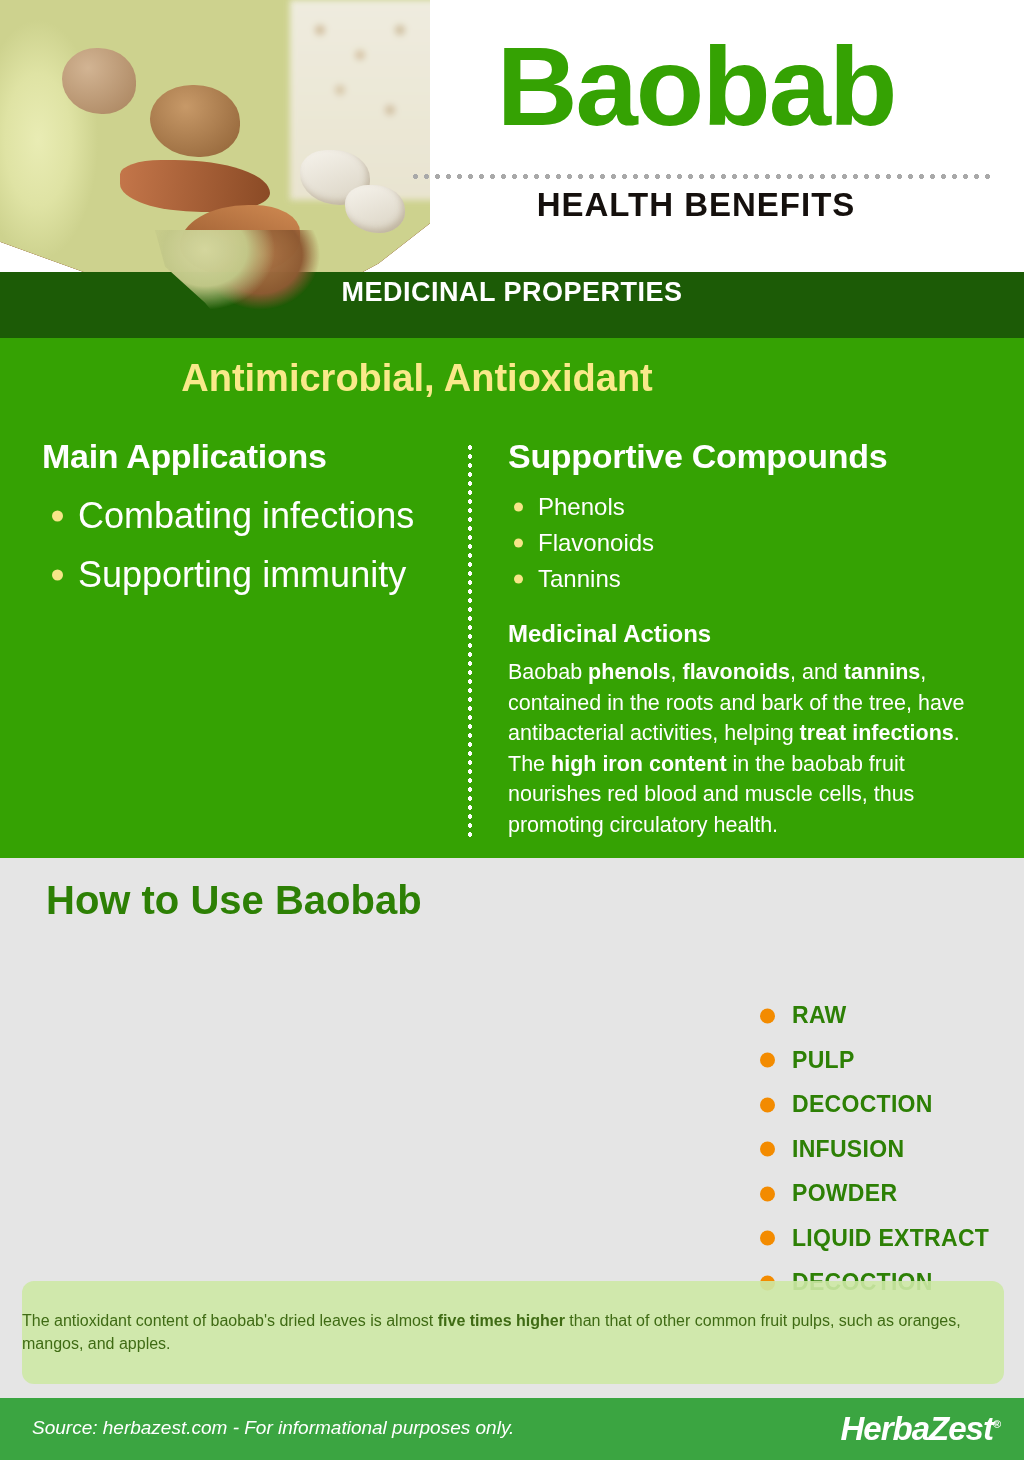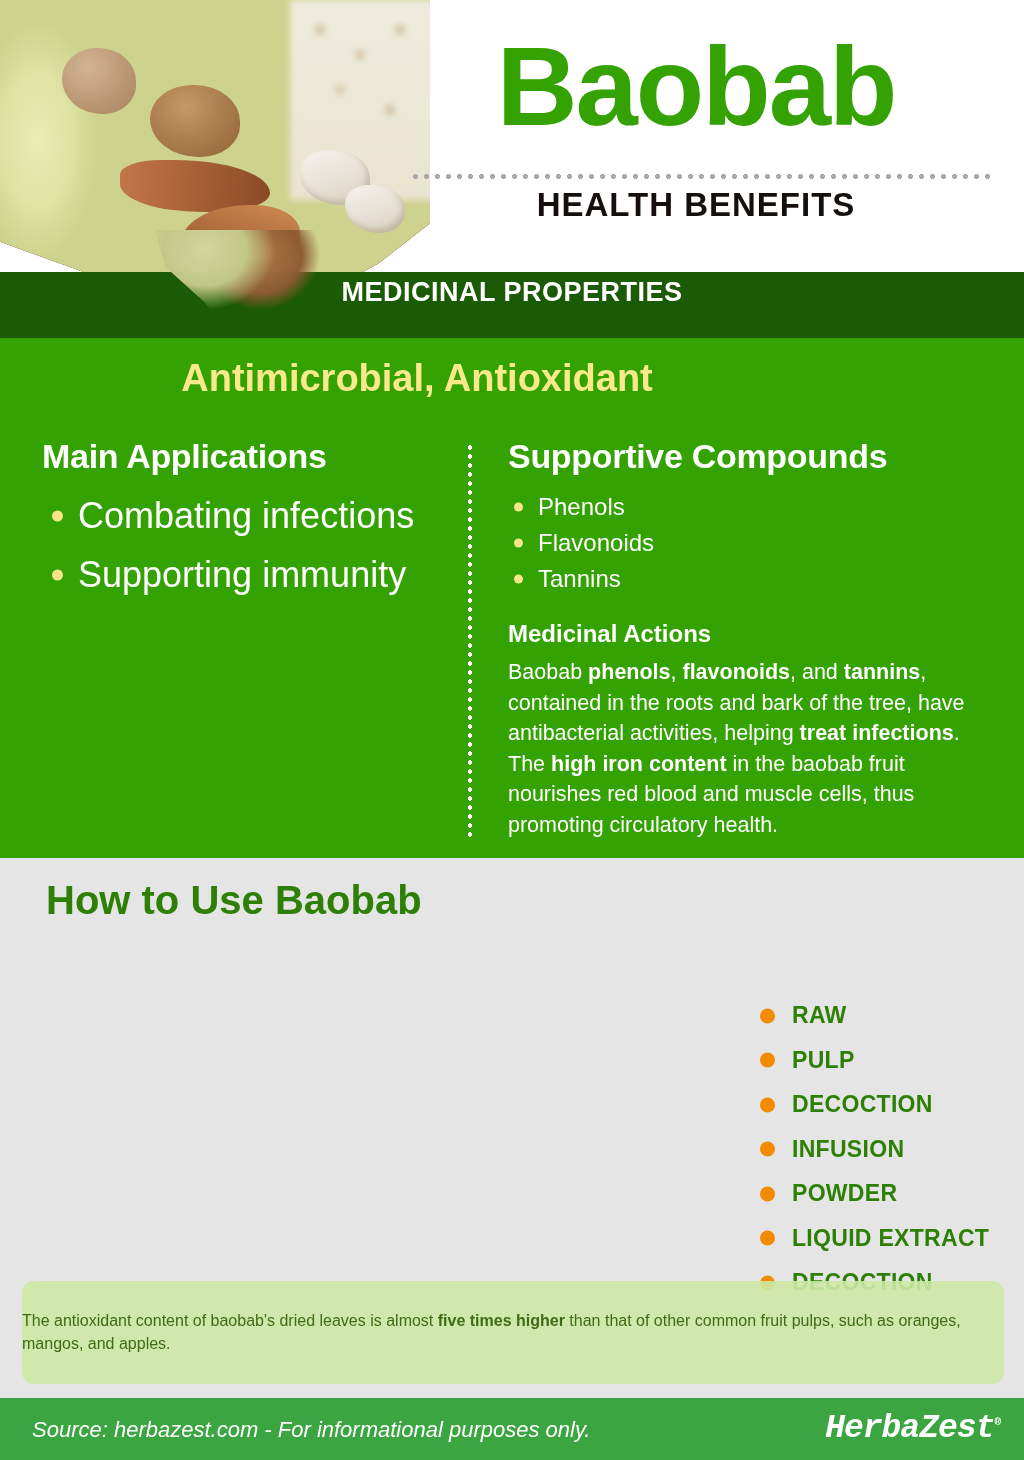--- a/index.html
+++ b/index.html
@@ -140,25 +140,25 @@
   .dyk-text {
     flex:1; font-size:16px; line-height:1.38; color:#3f6b14; padding-right:17px;
   }
   .dyk-text b { font-weight:bold; }
 
   
   .footer {
     position:absolute; left:0; top:1398px; width:1024px; height:62px; background:#3ba541; z-index:8;
   }
   .footer-src {
-    position:absolute; left:32px; top:1417px; font-size:22px; font-style:italic; color:#ffffff; z-index:9;
+    position:absolute; left:32px; top:1417px; font-size:19px; font-style:italic; color:#ffffff; z-index:9;
   }
   .footer-logo {
     position:absolute; right:24px; top:1410px; font-size:33px; font-style:italic;
-    font-weight:bold; color:#ffffff; letter-spacing:-1px; z-index:9; font-family:Liberation Mono, monospace;text-align:right;
+    font-weight:bold; color:#ffffff; letter-spacing:-1px; z-index:9; font-family:Liberation Sans, sans-serif;text-align:right;
   }
   .footer-logo sup { font-size:11px; font-style:normal; vertical-align:super; }
 </style>
 </head>
 <body>
 
 <div class="page">
 
   <div class="header">
     <div class="header-photo">

